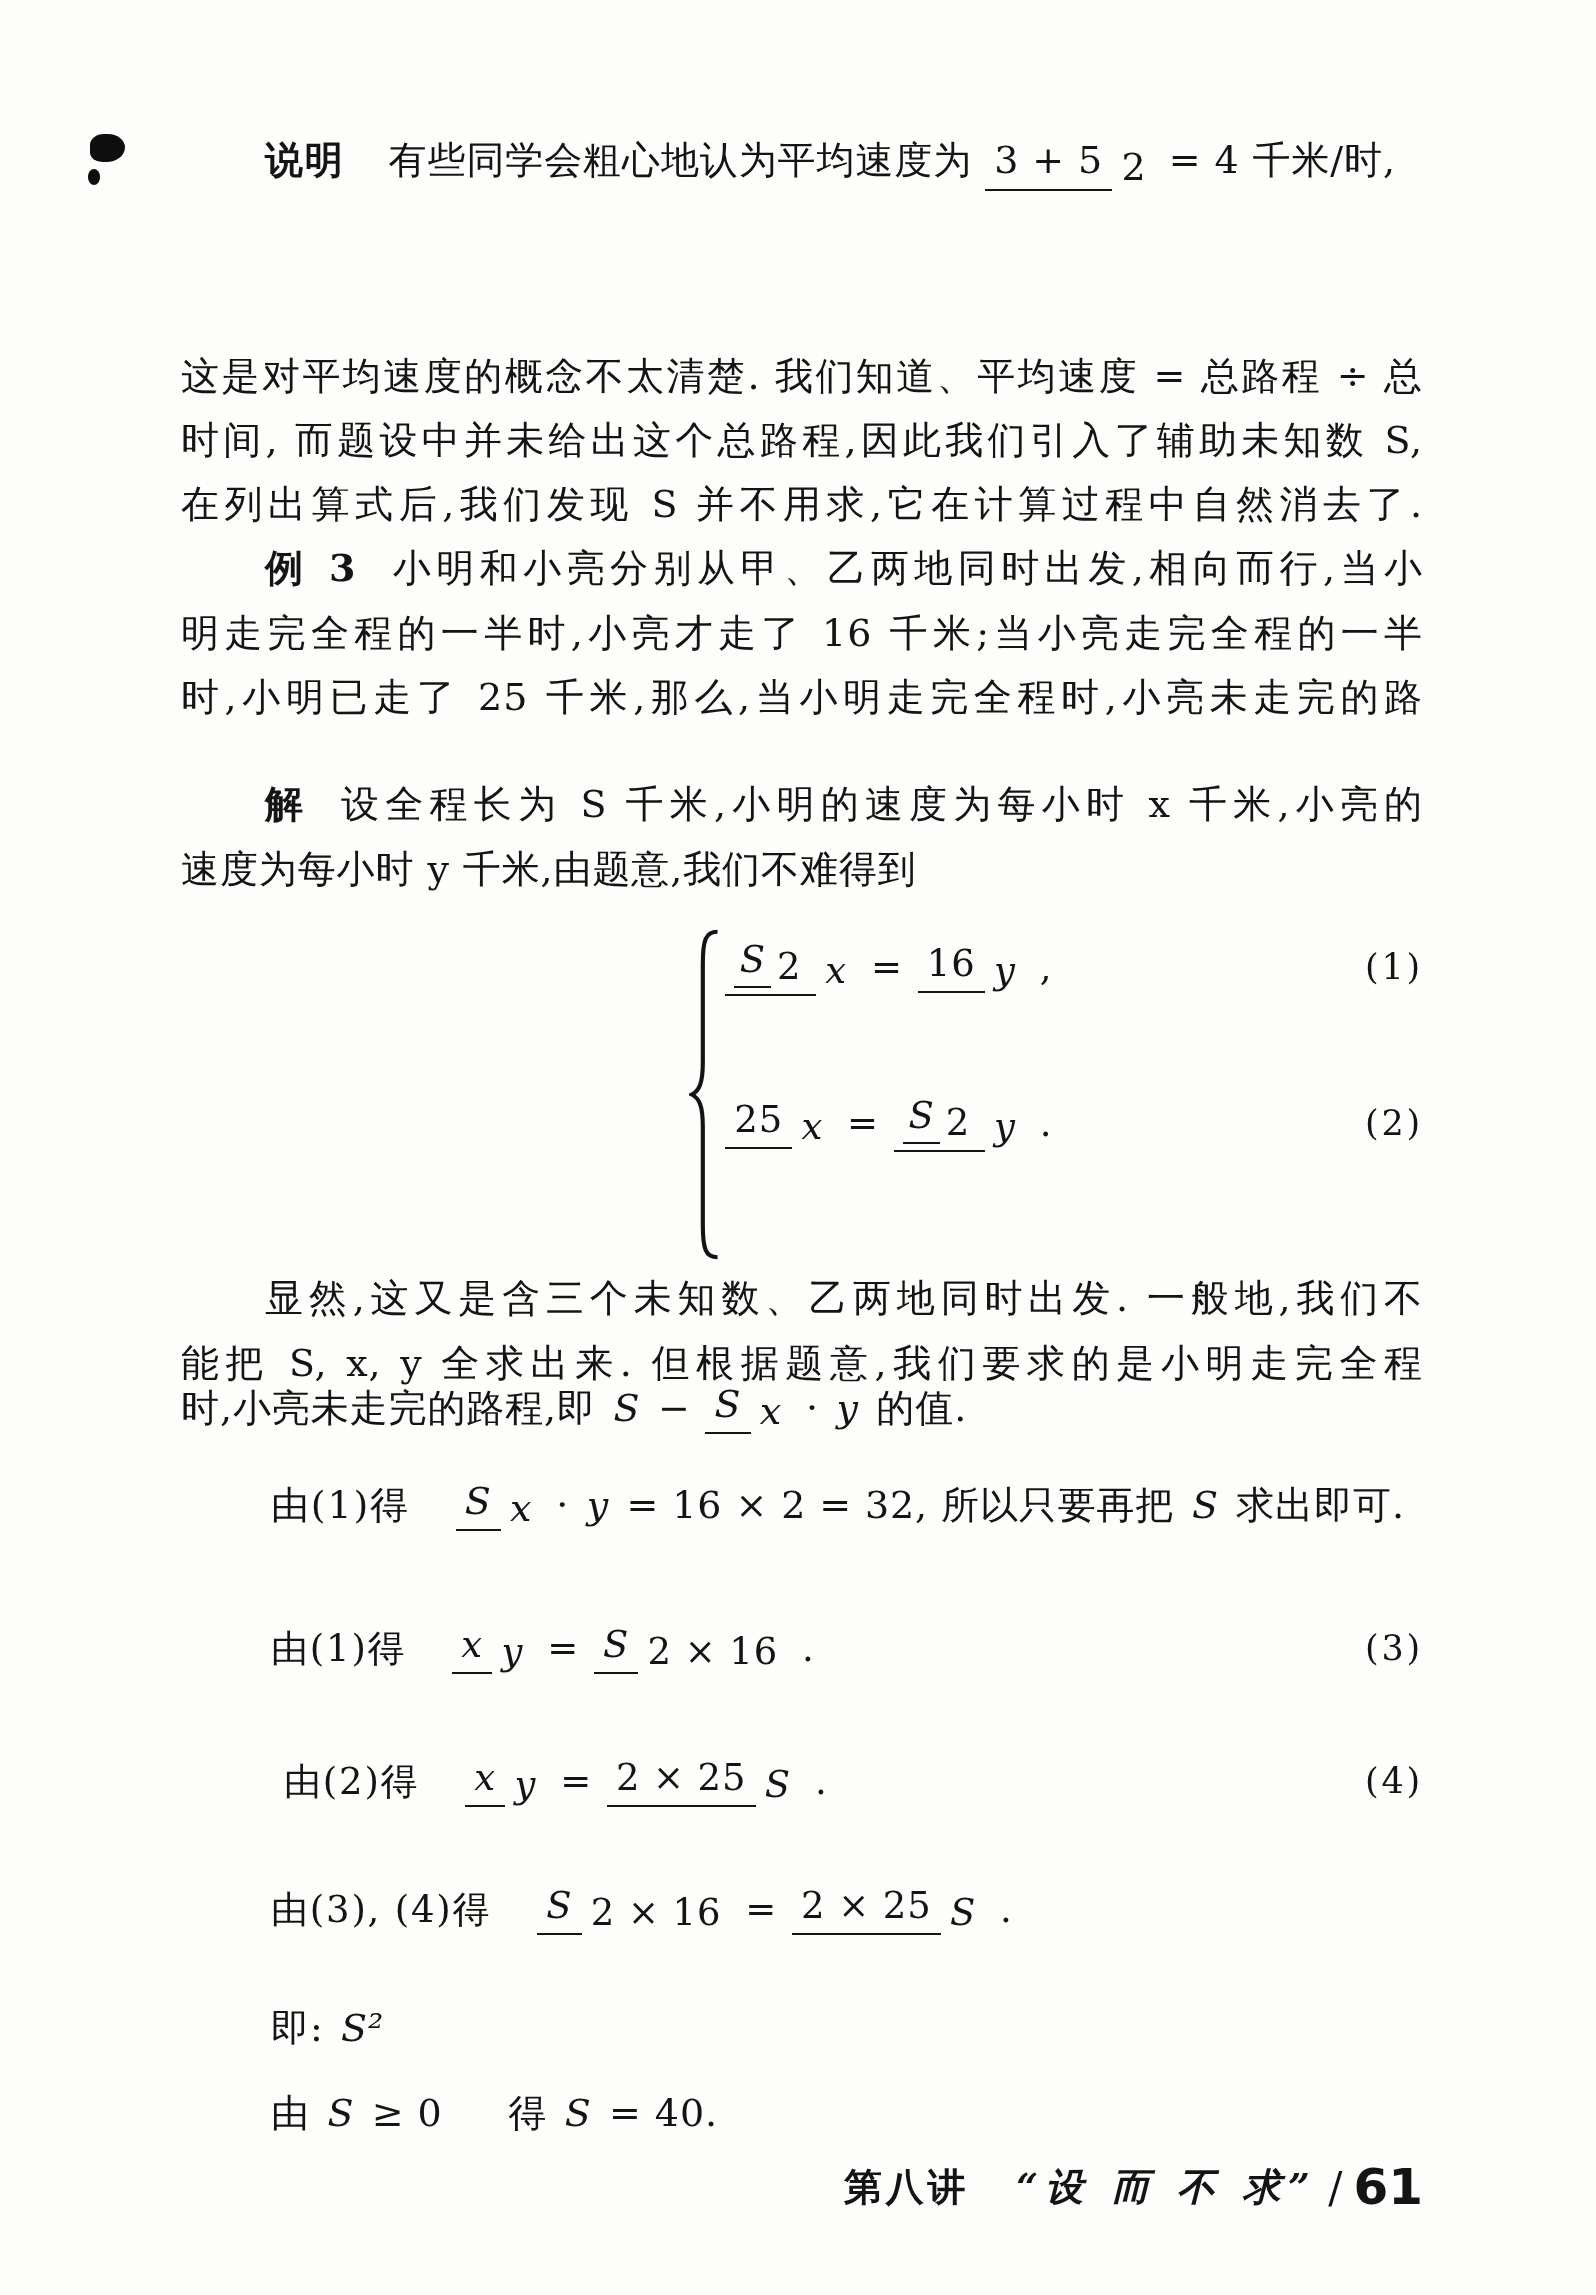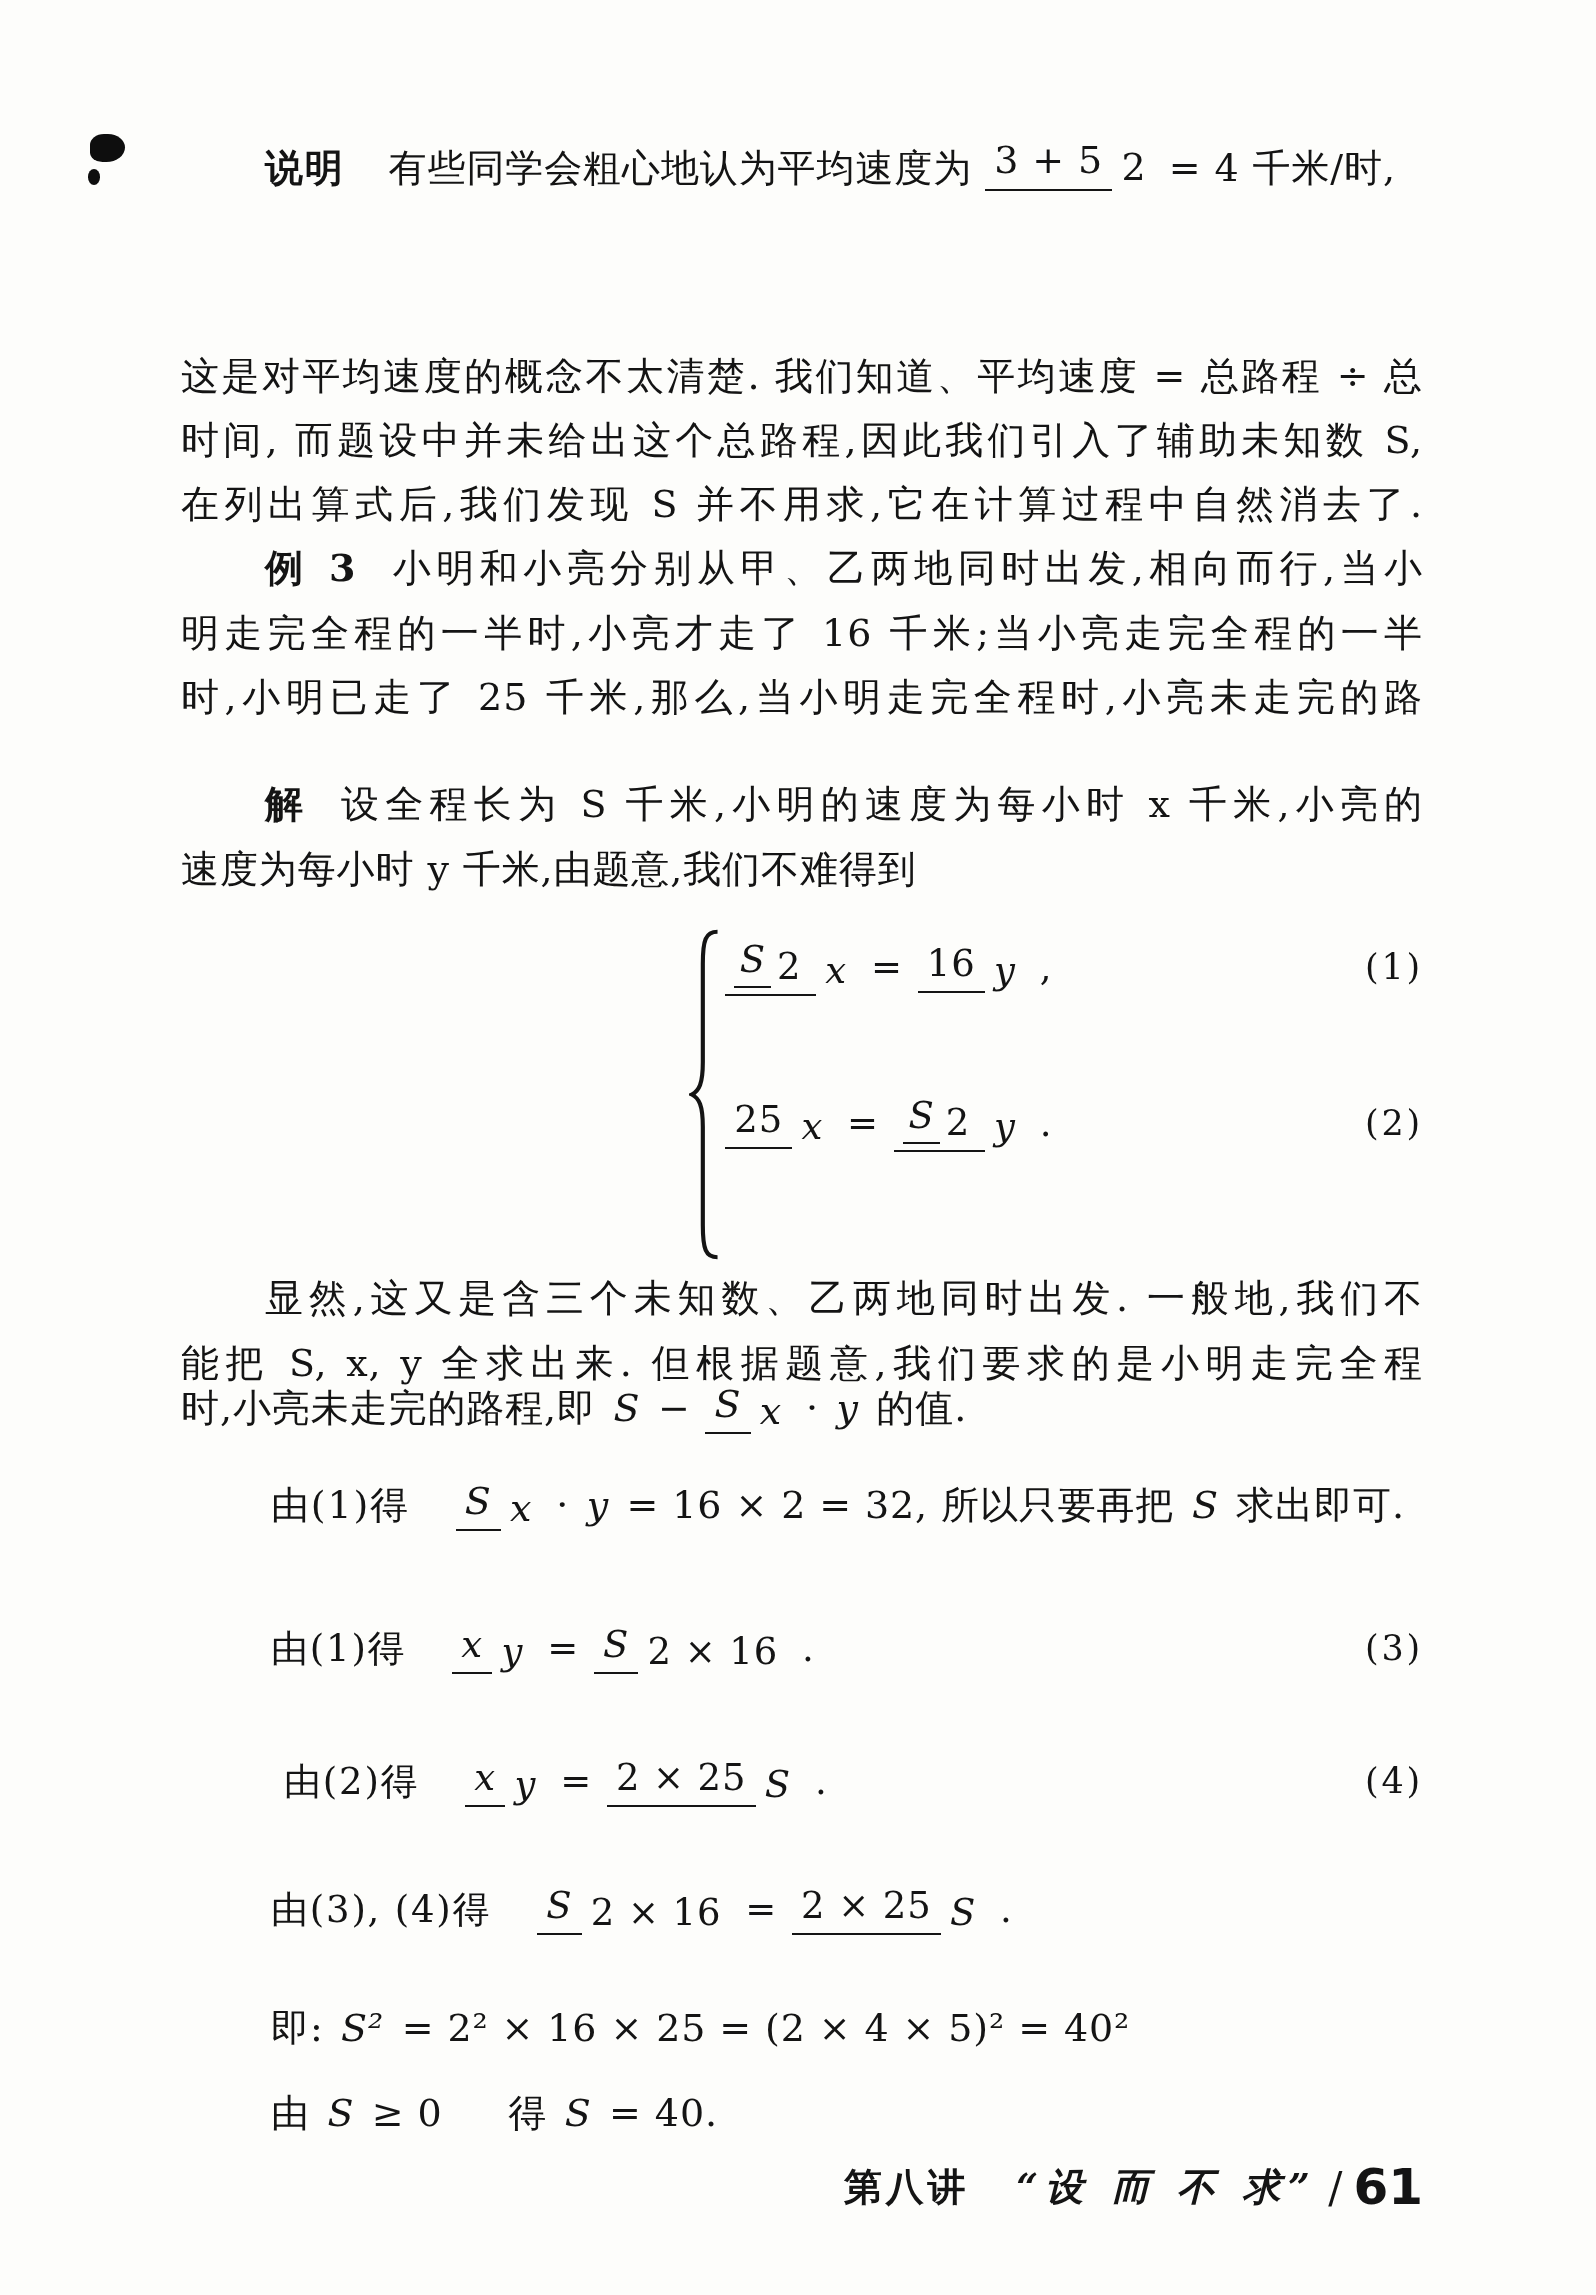--- a/index.html
+++ b/index.html
@@ -12,21 +12,21 @@
     overflow:hidden;
   }
   .line{
     position:absolute;left:181px;right:173px;
     font-size:38px;line-height:1.18;letter-spacing:0.9px;
     white-space:nowrap;
   }
   .just{white-space:normal;text-align:justify;text-align-last:justify;}
   .indent{text-indent:84px;}
   .lbl{font-weight:700;margin-right:31px;letter-spacing:1.8px;}
-  .flexrow{display:flex;align-items:flex-end;gap:13px;white-space:nowrap;}
+  .flexrow{display:flex;align-items:flex-start;gap:13px;white-space:nowrap;}
   .padindent{padding-left:84px;}
   .mathrow{
     position:absolute;display:flex;align-items:center;gap:14.7px;
     font-size:37px;line-height:1.12;letter-spacing:0.9px;
   }
   .v{font-style:italic;padding:0 2.8px;font-family:"DejaVu Serif","Liberation Serif",serif;}
   .frac{display:inline-flex;flex-direction:row;align-items:center;text-align:center;}
   .frac .num{display:block;padding:0 9.2px 6.4px;border-bottom:2.8px solid #151515;}
   .frac .den{display:block;padding:6.4px 9.2px 0;}
   .frac .num .frac .num{padding:0 5.5px 5.5px;border-bottom:2.8px solid #151515;}
@@ -191,21 +191,20 @@
     <span class="frac">
       <span class="num">2 × 25</span>
       <span class="den v">S</span>
     </span>
     <span>.</span>
   </div>
 
   <div class="mathrow" style="top:2007px;left:271px;font-size:38px;">
     <span>即:</span>
     <span class="v">S²</span>
-    <span>= 2² × 16 × 25 = (2 × 4 × 5)² = 40²</span>
   </div>
 
   <div class="mathrow" style="top:2092px;left:271px;font-size:38px;">
     <span>由</span>
     <span class="v">S</span>
     <span>≥ 0</span>
     <span class="gapwide">得</span>
     <span class="v">S</span>
     <span>= 40.</span>
   </div>

